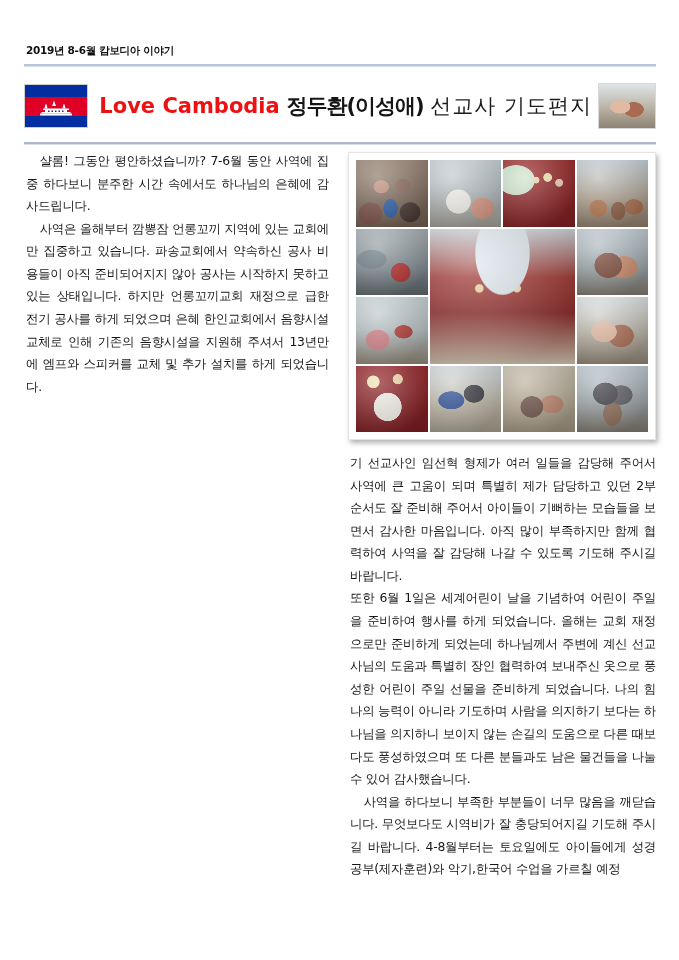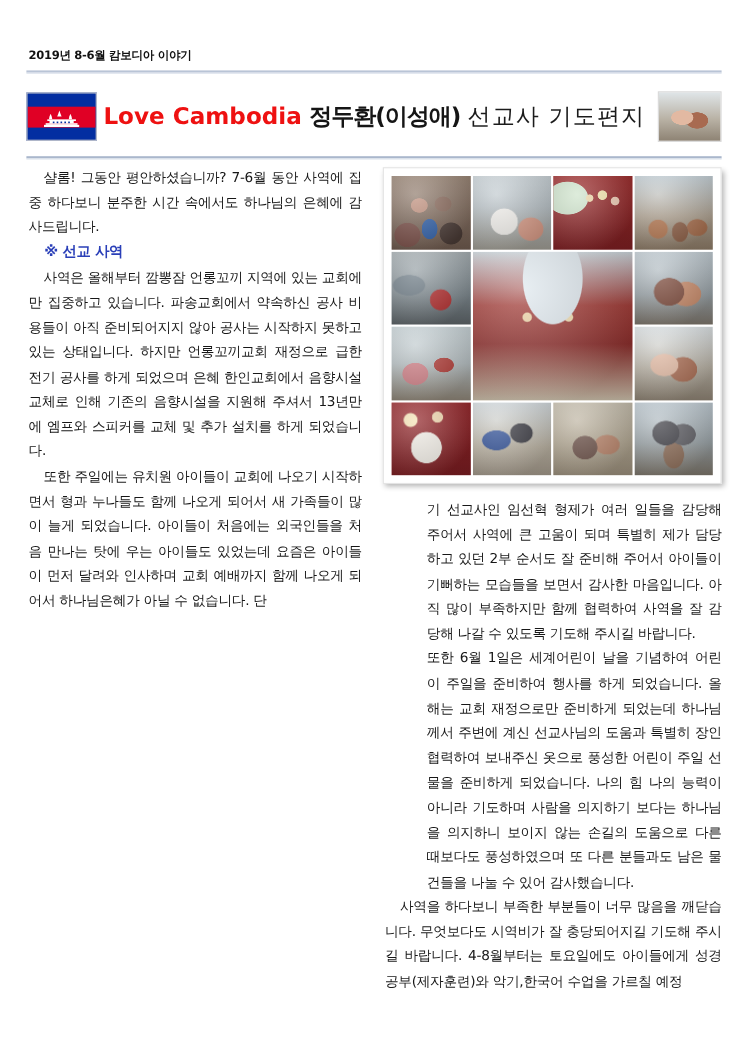--- a/index.html
+++ b/index.html
@@ -85,21 +85,21 @@
     position: absolute;
     left: 50%;
     top: 15px;
     transform: translateX(-50%);
     width: 34px;
     height: 16px;
   }
 
   .mast-title {
     flex: 1 1 auto;
-    text-align: left;
+    text-align: right;
     white-space: nowrap;
     padding: 0 6px;
     font-size: 21px;
     line-height: 1;
   }
   .mast-title .brand {
     color: #ee1111;
     font-weight: bold;
     font-family: "DejaVu Sans", "Liberation Sans", sans-serif;
     letter-spacing: 0px;
@@ -137,21 +137,21 @@
     text-justify: inter-character;
     color: #171717;
   }
   .col-left  { left: 26px;  top: 150px; width: 303px; }
   .col-right { left: 350px; top: 452px; width: 306px; }
 
   .col p {
     margin: 0;
     text-indent: 1.1em;
   }
-  .col p.no-indent { text-indent: 0; margin-left: 38px; }
+  .col p.no-indent { text-indent: 0; }
 
   .section-head {
     margin: 12px 0 2px 0;
     color: #2a3fb8;
     font-weight: bold;
     font-size: 13px;
     letter-spacing: -0.3px;
     text-indent: 0;
   }
 
@@ -344,24 +344,22 @@
       <div class="ph p-singer-stage"></div>
       <div class="ph p-floor-game"></div>
       <div class="ph p-sit-circle"></div>
       <div class="ph p-two-boys"></div>
     </div>
   </div>
 
   <div class="col col-left">
     <p>샬롬! 그동안 평안하셨습니까? 7-6월 동안 사역에 집중 하다보니 분주한 시간 속에서도 하나님의 은혜에 감사드립니다.</p>
 
-    <p class="section-head">※ 선교 사역</p>
 
     <p>사역은 올해부터 깜뽕잠 언롱꼬끼 지역에 있는 교회에만 집중하고 있습니다. 파송교회에서 약속하신 공사 비용들이 아직 준비되어지지 않아 공사는 시작하지 못하고 있는 상태입니다. 하지만 언롱꼬끼교회 재정으로 급한 전기 공사를 하게 되었으며 은혜 한인교회에서 음향시설 교체로 인해 기존의 음향시설을 지원해 주셔서 13년만에 엠프와 스피커를 교체 및 추가 설치를 하게 되었습니다.</p>
-    <p>또한 주일에는 유치원 아이들이 교회에 나오기 시작하면서 형과 누나들도 함께 나오게 되어서 새 가족들이 많이 늘게 되었습니다. 아이들이 처음에는 외국인들을 처음 만나는 탓에 우는 아이들도 있었는데 요즘은 아이들이 먼저 달려와 인사하며 교회 예배까지 함께 나오게 되어서 하나님은혜가 아닐 수 없습니다. 단</p>
   </div>
 
   <div class="col col-right">
     <p class="no-indent">기 선교사인 임선혁 형제가 여러 일들을 감당해 주어서 사역에 큰 고움이 되며 특별히 제가 담당하고 있던 2부 순서도 잘 준비해 주어서 아이들이 기뻐하는 모습들을 보면서 감사한 마음입니다. 아직 많이 부족하지만 함께 협력하여 사역을 잘 감당해 나갈 수 있도록 기도해 주시길 바랍니다.</p>
     <p class="no-indent">또한 6월 1일은 세계어린이 날을 기념하여 어린이 주일을 준비하여 행사를 하게 되었습니다. 올해는 교회 재정으로만 준비하게 되었는데 하나님께서 주변에 계신 선교사님의 도움과 특별히 장인 협력하여 보내주신 옷으로 풍성한 어린이 주일 선물을 준비하게 되었습니다. 나의 힘 나의 능력이 아니라 기도하며 사람을 의지하기 보다는 하나님을 의지하니 보이지 않는 손길의 도움으로 다른 때보다도 풍성하였으며 또 다른 분들과도 남은 물건들을 나눌 수 있어 감사했습니다.</p>
     <p>사역을 하다보니 부족한 부분들이 너무 많음을 깨닫습니다. 무엇보다도 시역비가 잘 충당되어지길 기도해 주시길 바랍니다. 4-8월부터는 토요일에도 아이들에게 성경공부(제자훈련)와 악기,한국어 수업을 가르칠 예정</p>
   </div>
 
 </div>
 

